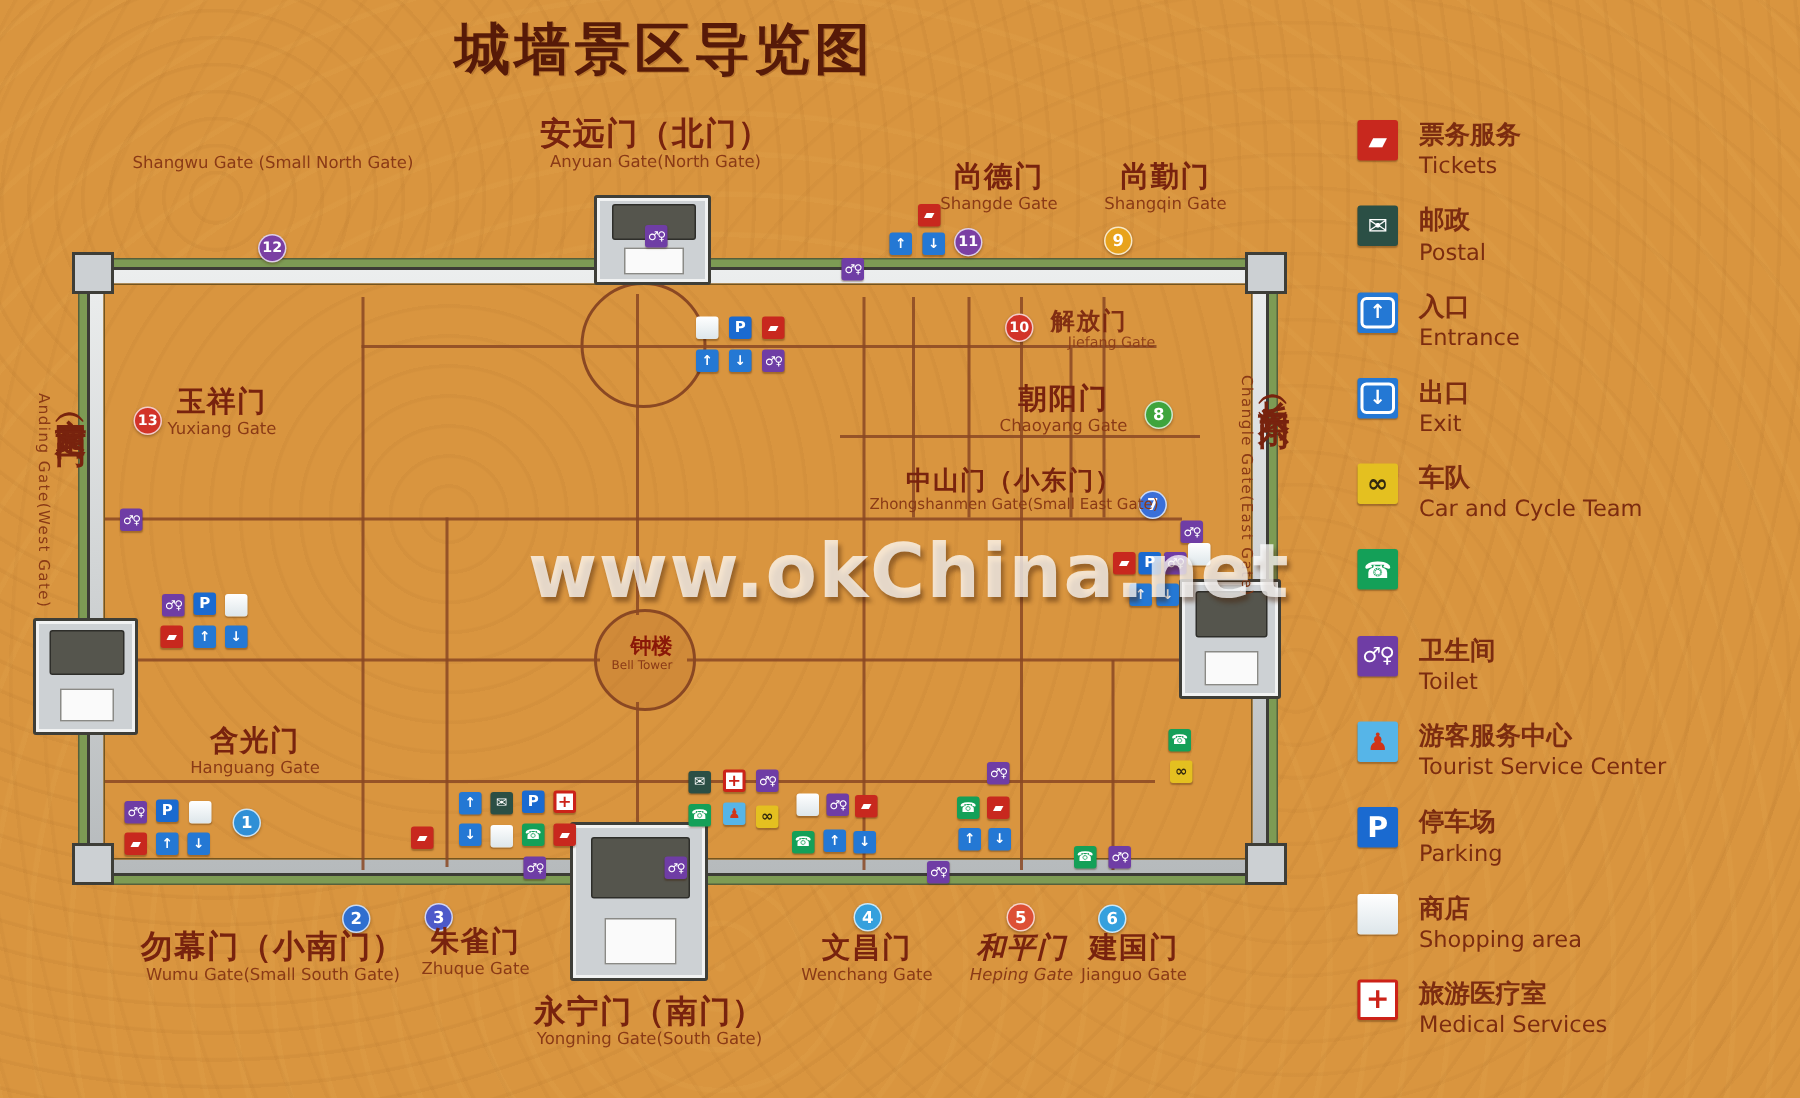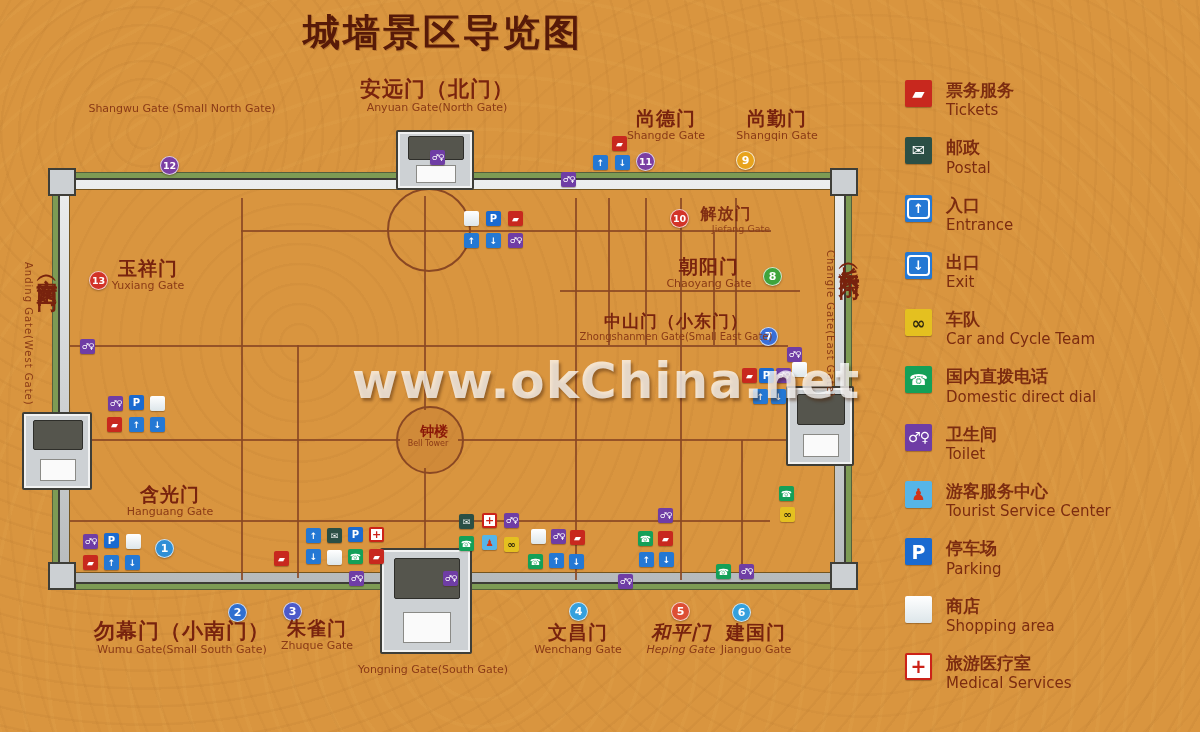--- a/index.html
+++ b/index.html
@@ -181,20 +181,21 @@
         </div>
         <div class="gate h s-lg" style="left: 182px; top: 620px;">
           <div class="gcn">勿幕门（小南门）</div>
           <div class="gen">Wumu Gate(Small South Gate)</div>
         </div>
         <div class="gate h s-md" style="left: 317px; top: 618px;">
           <div class="gcn">朱雀门</div>
           <div class="gen">Zhuque Gate</div>
         </div>
         <div class="gate h s-lg" style="left: 433px; top: 663px;">
+          <div class="gcn">永宁门（南门）</div>
           <div class="gen">Yongning Gate(South Gate)</div>
         </div>
         <div class="gate h s-md" style="left: 578px; top: 622px;">
           <div class="gcn">文昌门</div>
           <div class="gen">Wenchang Gate</div>
         </div>
         <div class="gate h s-md" style="left: 681px; top: 622px; font-style: italic;">
           <div class="gcn">和平门</div>
           <div class="gen">Heping Gate</div>
         </div>
@@ -216,21 +217,21 @@
         <div class="marker" style="left: 228px; top: 603px; background: rgb(47, 111, 207);">2</div>
         <div class="marker" style="left: 283px; top: 602px; background: rgb(77, 90, 201);">3</div>
         <div class="marker" style="left: 569px; top: 602px; background: rgb(53, 160, 221);">4</div>
         <div class="marker" style="left: 671px; top: 602px; background: rgb(221, 79, 53);">5</div>
         <div class="marker" style="left: 732px; top: 603px; background: rgb(53, 160, 221);">6</div>
         <div class="marker" style="left: 759px; top: 327px; background: rgb(58, 111, 216);">7</div>
         <div class="marker" style="left: 763px; top: 267px; background: rgb(63, 164, 60);">8</div>
         <div class="marker" style="left: 736px; top: 151px; background: rgb(232, 163, 28);">9</div>
         <div class="marker two" style="left: 670px; top: 209px; background: rgb(210, 51, 40);">10</div>
         <div class="marker two" style="left: 636px; top: 152px; background: rgb(123, 63, 163);">11</div>
-        <div class="marker two" style="left: 160px; top: 156px; background: rgb(123, 63, 163);">12</div>
+        <div class="marker two" style="left: 172px; top: 156px; background: rgb(123, 63, 163);">12</div>
         <div class="marker two" style="left: 89px; top: 271px; background: rgb(210, 51, 40);">13</div>
       </div>
     <div id="mapicons">
         <span class="ic mic ic-shop" style="background: linear-gradient(rgb(255, 255, 255), rgb(221, 230, 234)); color: rgb(159, 182, 194); left: 464px; top: 211px;"></span>
         <span class="ic mic ic-parking" style="background: rgb(26, 106, 208); color: rgb(255, 255, 255); left: 486px; top: 211px;">P</span>
         <span class="ic mic ic-tickets" style="background: rgb(200, 40, 30); color: rgb(255, 255, 255); left: 508px; top: 211px;">▰</span>
         <span class="ic mic ic-entrance" style="background: rgb(36, 120, 212); color: rgb(255, 255, 255); left: 464px; top: 233px;">↑</span>
         <span class="ic mic ic-exit" style="background: rgb(36, 120, 212); color: rgb(255, 255, 255); left: 486px; top: 233px;">↓</span>
         <span class="ic mic ic-toilet" style="background: rgb(111, 61, 165); color: rgb(255, 255, 255); left: 508px; top: 233px;">♂♀</span>
         <span class="ic mic ic-toilet" style="background: rgb(111, 61, 165); color: rgb(255, 255, 255); left: 430px; top: 150px;">♂♀</span>
@@ -329,24 +330,20 @@
       </div>
       <div class="leg-item">
         <span class="ic lic ic-cycle" style="background: rgb(228, 192, 32); color: rgb(51, 41, 15);">∞</span>
         <div>
           <div class="leg-cn">车队</div>
           <div class="leg-en">Car and Cycle Team</div>
         </div>
       </div>
       <div class="leg-item">
         <span class="ic lic ic-phone" style="background: rgb(20, 160, 88); color: rgb(255, 255, 255);">☎</span>
-        <div>
-          <div class="leg-cn">国内直拨电话</div>
-          <div class="leg-en">Domestic direct dial</div>
-        </div>
       </div>
       <div class="leg-item">
         <span class="ic lic ic-toilet" style="background: rgb(111, 61, 165); color: rgb(255, 255, 255);">♂♀</span>
         <div>
           <div class="leg-cn">卫生间</div>
           <div class="leg-en">Toilet</div>
         </div>
       </div>
       <div class="leg-item">
         <span class="ic lic ic-tourist" style="background: rgb(86, 181, 232); color: rgb(208, 52, 24);">♟</span>

